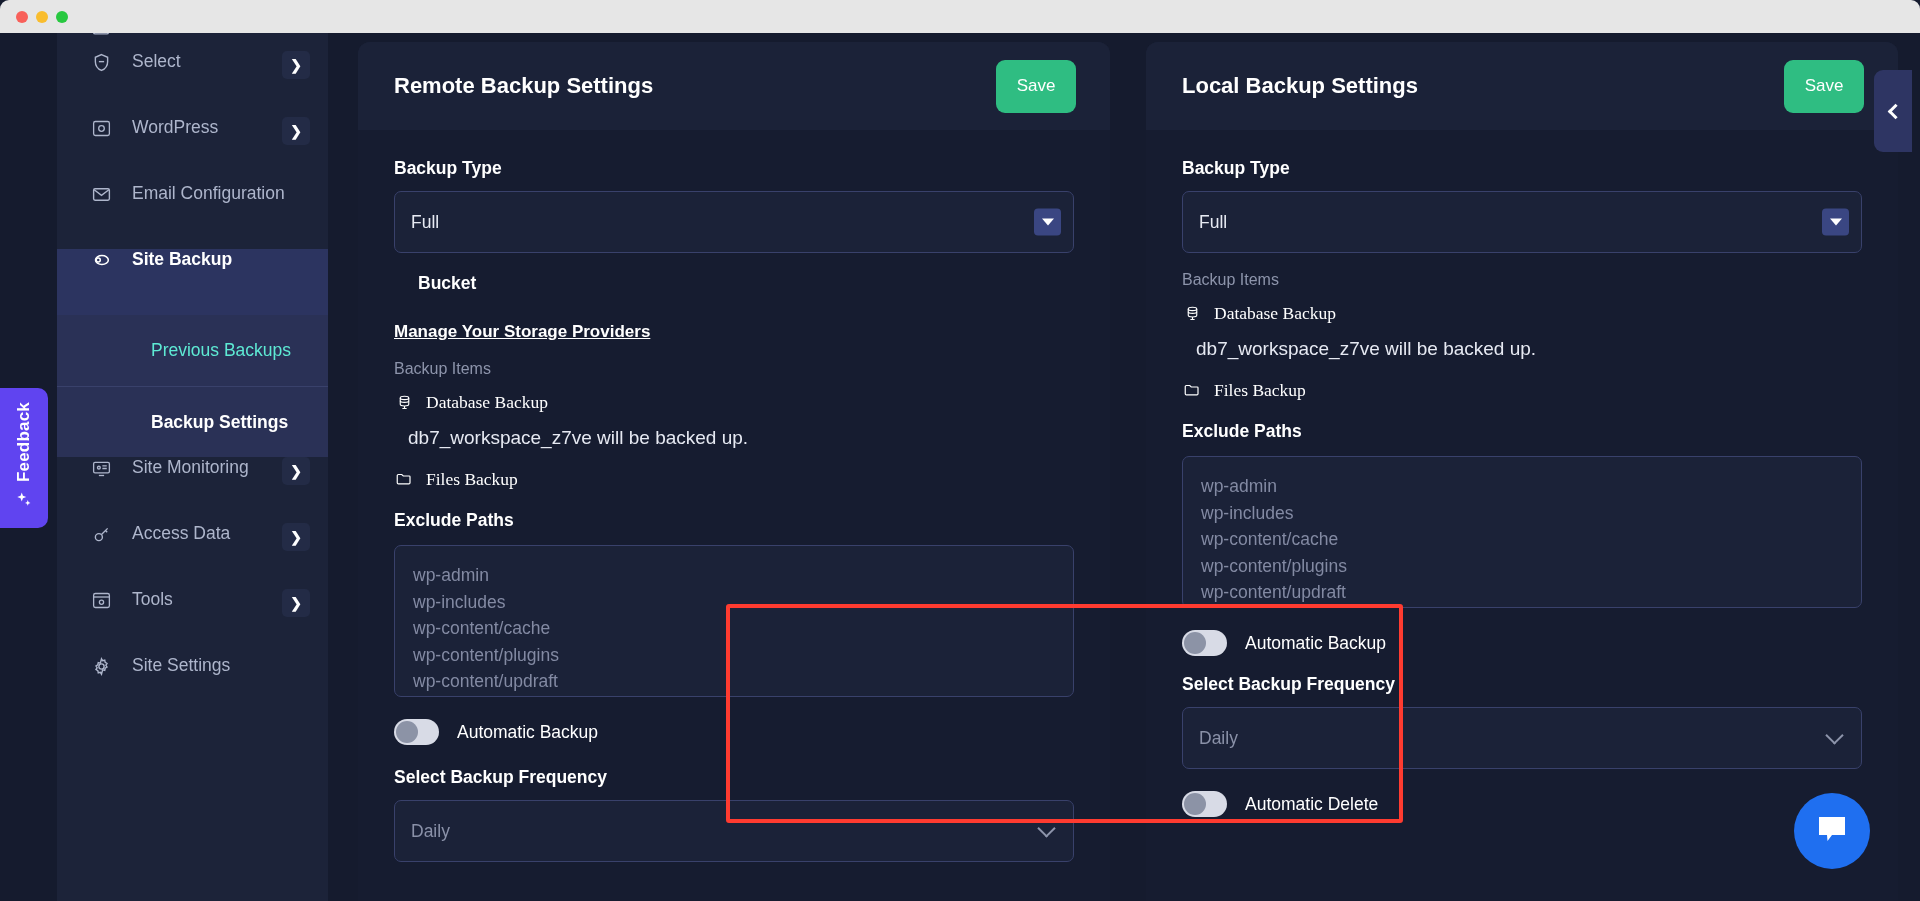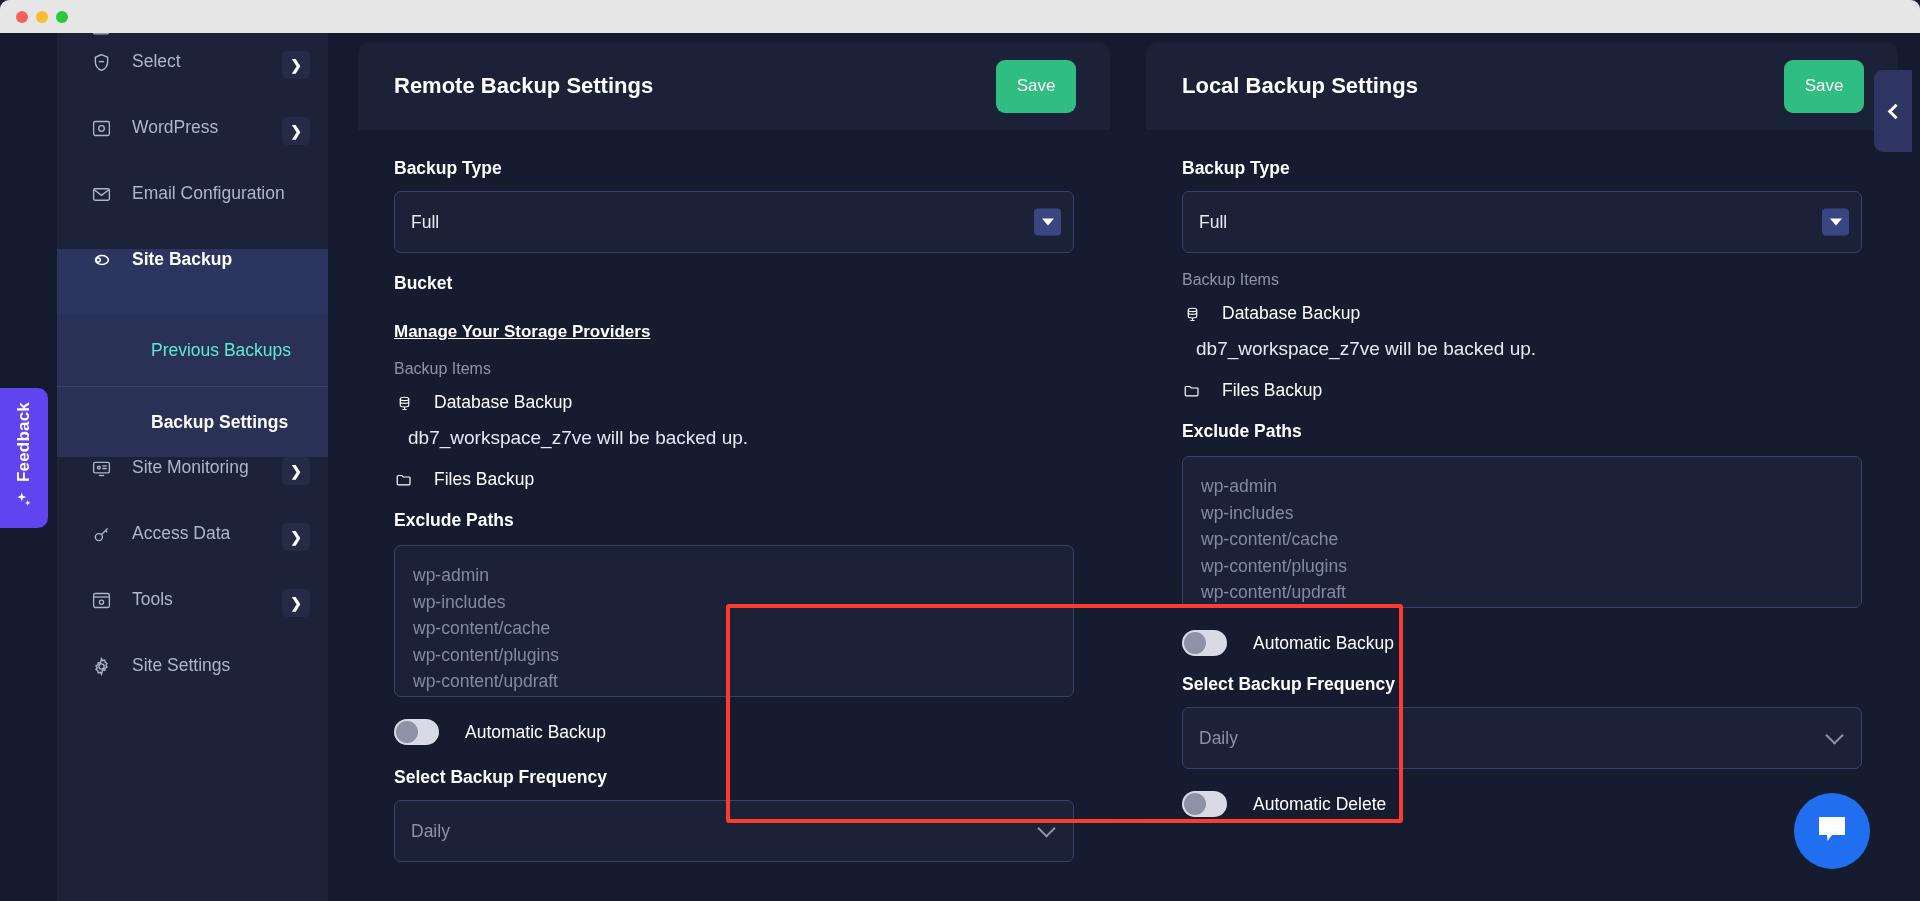--- a/index.html
+++ b/index.html
@@ -164,42 +164,43 @@
 
   .link {
     display: inline-block;
     color: #ffffff; font-size: 17px; font-weight: bold;
     text-decoration: underline;
     margin-top: 16px;
     cursor: pointer;
   }
 
   .item-row {
-    display: flex; align-items: flex-end; gap: 20px;
+    display: flex; align-items: flex-start; gap: 12px;
     color: #ffffff; font-size: 17.5px;
     margin-top: 14px;
+    font-family: Liberation Serif, serif;
   }
   .item-row .it-ico { width: 20px; height: 20px; display: flex; align-items: center; justify-content: center; }
   .sub-note { color: #e6e9f2; font-size: 19px; margin: 14px 0 0 14px; }
 
   .textarea-box {
     margin-top: 14px;
     height: 152px;
     border: 1px solid #39416b;
     border-radius: 7px;
     background: #1b2238;
     padding: 16px 18px 0 18px;
     overflow: hidden;
     cursor: text;
   }
   .textarea-box .ta-line {
     color: #838aa3; font-size: 17.5px; line-height: 26.5px;
   }
 
-  .toggle-row { display: flex; align-items: center; gap: 26px; margin-top: 22px; }
+  .toggle-row { display: flex; align-items: center; gap: 18px; margin-top: 22px; }
   .toggle {
     width: 45px; height: 26px; border-radius: 13px;
     background: #d8dbe6;
     position: relative; cursor: pointer; flex: 0 0 45px;
   }
   .toggle .knob {
     position: absolute; left: 2px; top: 2px;
     width: 22px; height: 22px; border-radius: 50%;
     background: #8c93a6;
   }
@@ -383,21 +384,21 @@
       <div class="panel-body">
 
         <div class="field-label">Backup Type</div>
         <div class="select-box">
           <span class="sel-val">Full</span>
           <span class="sq-caret">
               <span class="tri"></span>
             </span>
         </div>
 
-        <div class="field-label" style="margin-top:20px;">Bucket</div>
+        <div class="field-label" style="margin-top:20px;margin-left:24px;">Bucket</div>
 
         <a class="link">Manage Your Storage Providers</a>
 
         <div class="muted-label">Backup Items</div>
 
         <div class="item-row">
           <span class="it-ico">
             <svg width="17" height="17" viewBox="0 0 24 24" fill="none" stroke="#ffffff" stroke-width="1.6">
               <ellipse cx="12" cy="5.5" rx="6" ry="2.4"></ellipse>
                 <path d="M6 5.5v9c0 1.3 2.7 2.4 6 2.4s6-1.1 6-2.4v-9"></path>

